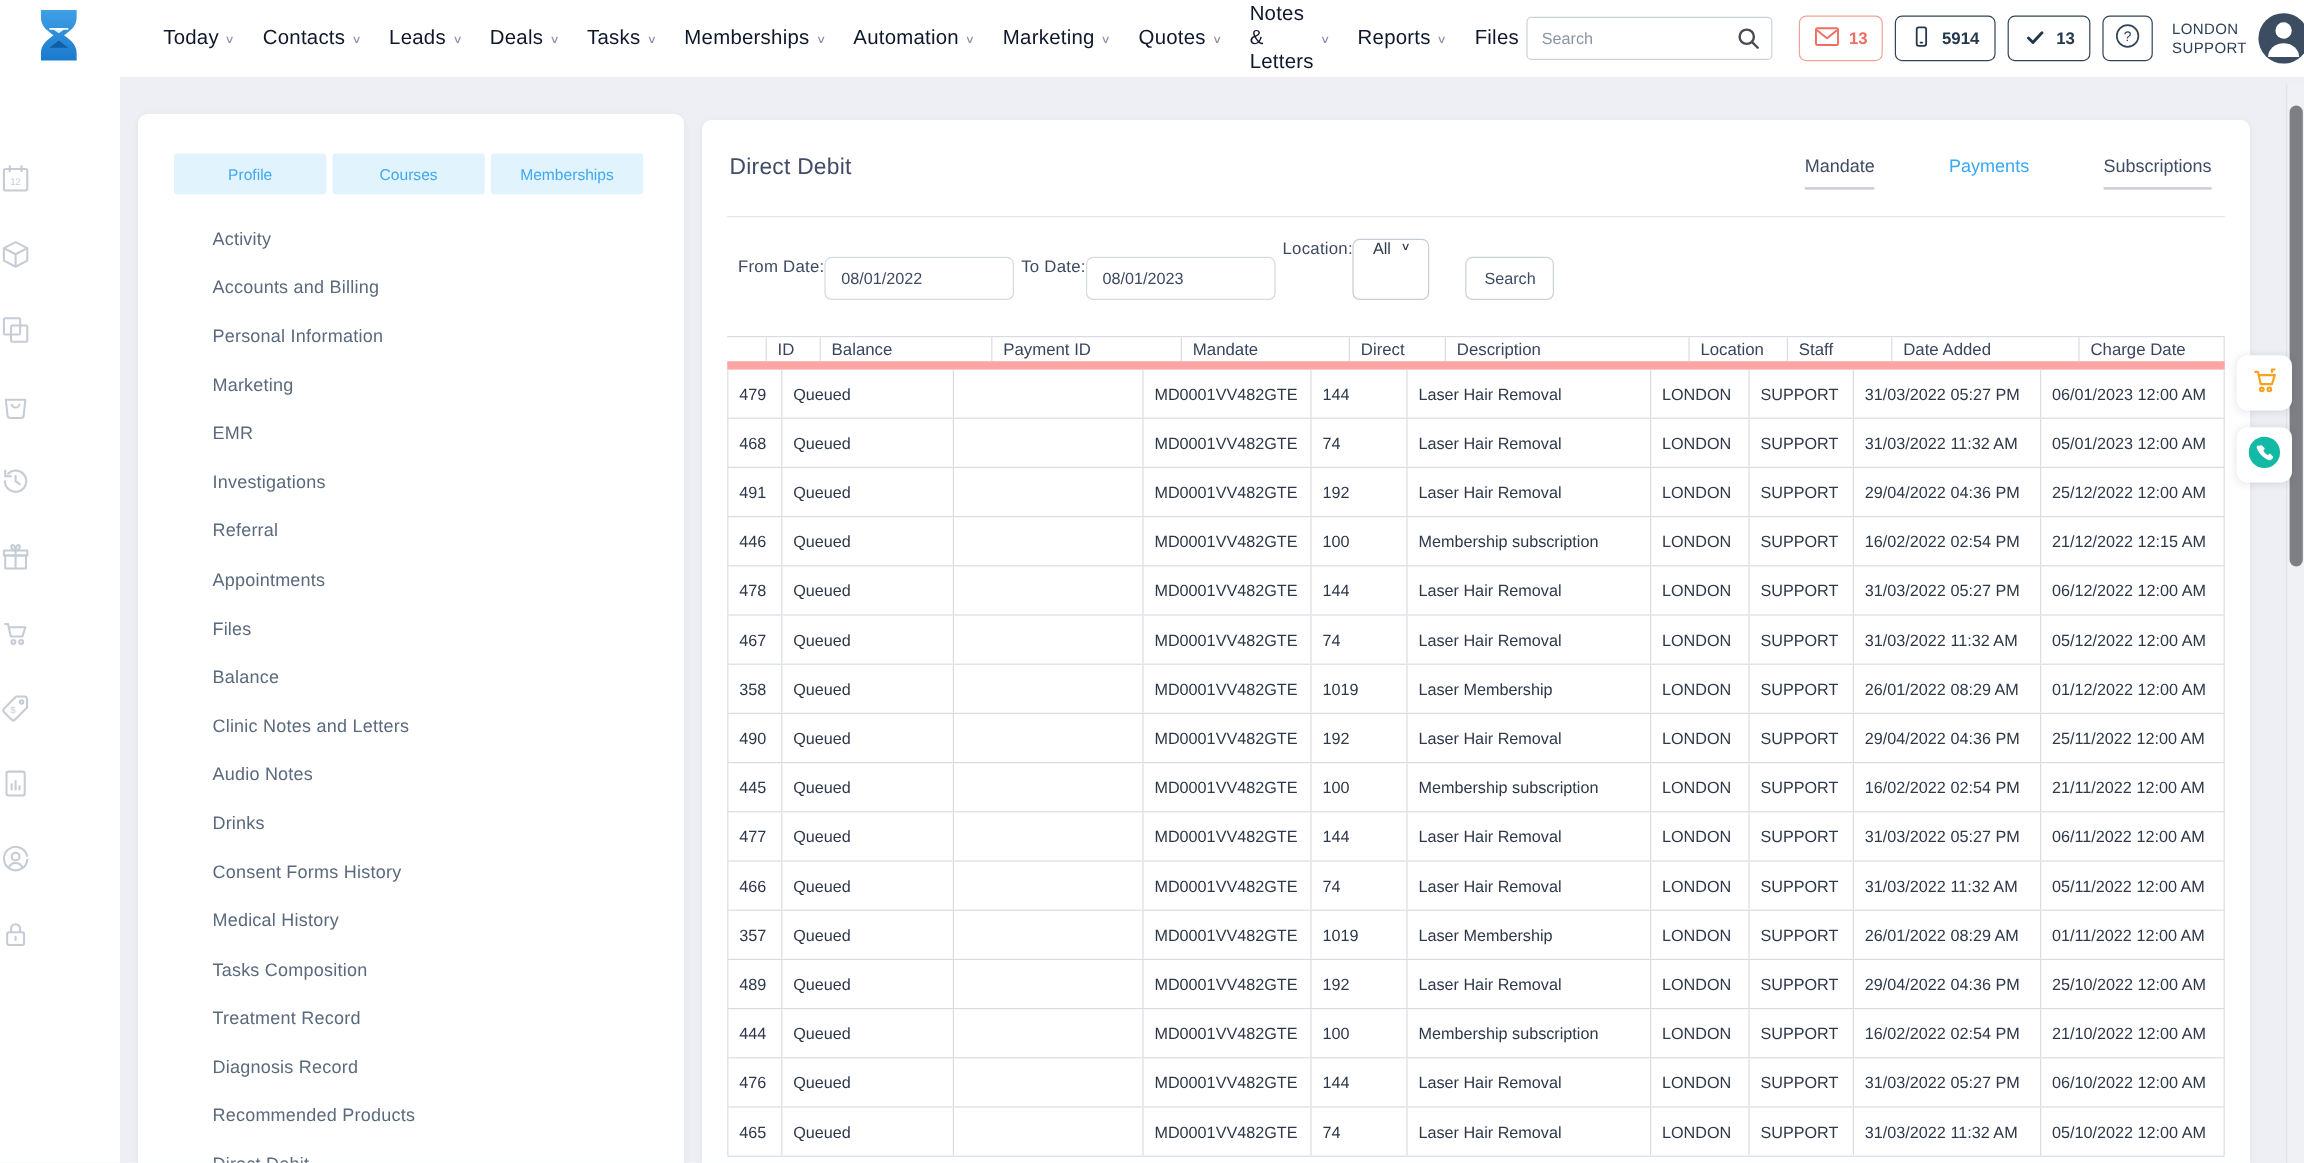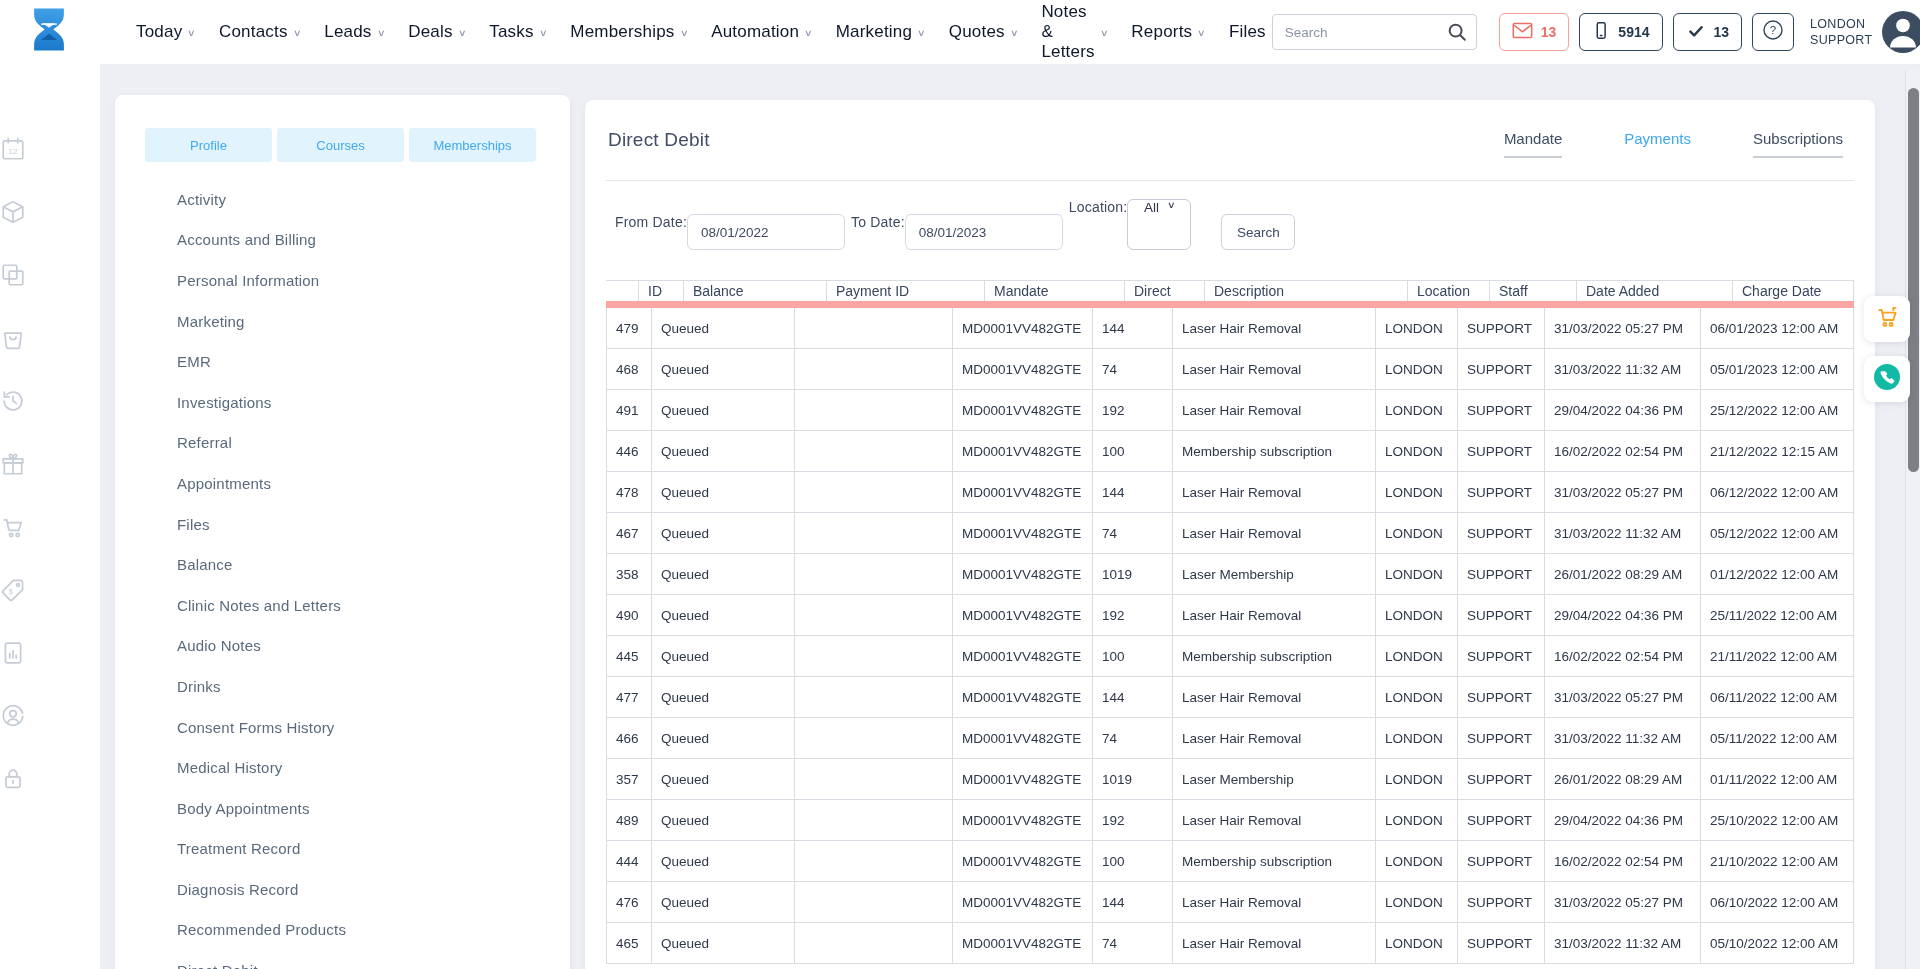--- a/index.html
+++ b/index.html
@@ -326,21 +326,21 @@
       <div class="pmenu-item">Clinic Notes and Letters</div>
 
       <div class="pmenu-item">Audio Notes</div>
 
       <div class="pmenu-item">Drinks</div>
 
       <div class="pmenu-item">Consent Forms History</div>
 
       <div class="pmenu-item">Medical History</div>
 
-      <div class="pmenu-item">Body Appointments</div>
+      <div class="pmenu-item">Tasks Composition</div>
 
       <div class="pmenu-item">Treatment Record</div>
 
       <div class="pmenu-item">Diagnosis Record</div>
 
       <div class="pmenu-item">Recommended Products</div>
 
       <div class="pmenu-item">Direct Debit</div>
     </div>
 </div>

